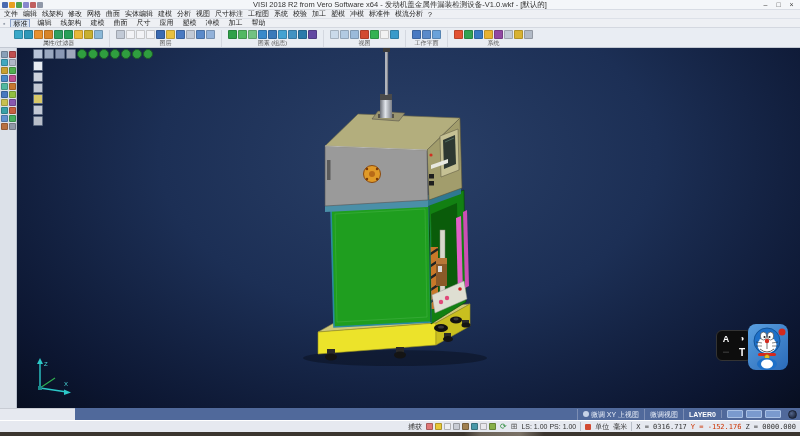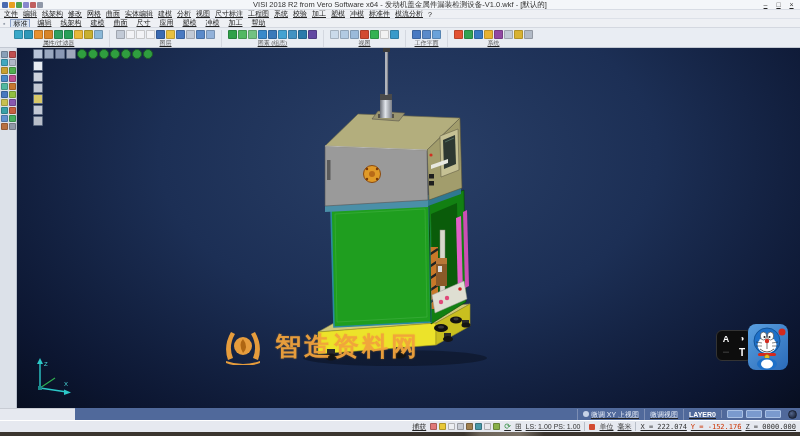--- a/index.html
+++ b/index.html
@@ -1,18 +1,18 @@
 <!DOCTYPE html>
 <html style="--titlebar_bg: #f4f6f9; --menubar_bg: #eef0f4; --toolbar_bg: #e9edf3; --sidebar_bg: #dce1e9; --status_blue: #50699b; --status_gray: #e6e9f0; --machine_green: #1f9e1f; --machine_green_dark: #128012; --machine_gray: #9a9a9a; --machine_khaki: #b3ae7d; --machine_khaki_dark: #a29d6c; --base_yellow: #ece32a; --base_yellow_dark: #c9bf1f; --teal_band: #4a8fa8; --pink: #e35fc8; --watermark_orange: #f2a33c; --coord_red: #cc3300;"><head>
 <meta charset="utf-8">
 <style>
   html,body{margin:0;padding:0;background:#555;}
   *{box-sizing:border-box;}
   .window{width:800px;height:436px;position:relative;overflow:hidden;
-    font-family:"Liberation Sans",sans-serif;background:#e9edf3;color:#222;text-decoration:underline;}
+    font-family:"Liberation Sans",sans-serif;background:#e9edf3;color:#222;}
 
   
   .titlebar{height:10px;display:flex;align-items:center;background:var(--titlebar_bg);
     border-bottom:1px solid #d8dce4;position:relative;padding:0 2px;}
   .qicons{display:flex;gap:1px;z-index:2;}
   .qicon{width:6px;height:6px;border-radius:1px;display:inline-block;}
   .title{position:absolute;left:0;right:0;text-align:center;font-size:7.5px;line-height:10px;color:#333;}
   .controls{margin-left:auto;display:flex;z-index:2;}
   .ctrl{width:13px;text-align:center;font-size:7px;line-height:9px;color:#444;cursor:default;}
 
@@ -372,30 +372,20 @@
         <line x1="9" y1="34" x2="9" y2="8" stroke="#2cc8c8" stroke-width="1.4"></line>
         <polygon points="9,4 6,10 12,10" fill="#2cc8c8"></polygon>
         <line x1="9" y1="34" x2="36" y2="38" stroke="#2cc8c8" stroke-width="1.4"></line>
         <polygon points="40,38.5 33,35.5 33,41" fill="#2cc8c8"></polygon>
         <line x1="9" y1="34" x2="24" y2="24" stroke="#30b050" stroke-width="1.2"></line>
         <rect x="7" y="32" width="4" height="4" fill="#1a8a8a"></rect>
         <text x="13" y="12" font-size="6" fill="#4ad8d8">Z</text>
         <text x="33" y="32" font-size="6" fill="#4ad8d8">X</text>
       </svg>
 
-      <div class="watermark">
-        <svg width="46" height="38" viewBox="0 0 46 38">
-          <path d="M8,33 Q3,19 11,5 L15,7 Q8,19 13,31 Z" fill="#f2a33c"></path>
-          <path d="M38,33 Q43,19 35,5 L31,7 Q38,19 33,31 Z" fill="#f2a33c"></path>
-          <circle cx="23" cy="19" r="9" fill="#f2a33c"></circle>
-          <path d="M23,12 q-5,5 0,14 q6,-6 0,-14" fill="#b86a10"></path>
-          <path d="M6,34 Q23,40 40,34 L40,36 Q23,42 6,36 Z" fill="#f2a33c"></path>
-        </svg>
-        <span class="wm-text">智造资料网</span>
-      </div>
 
       <div class="navcube">
         <span class="nc-a">A</span>
         <span class="nc-moon">◑</span>
         <span class="nc-dots">⋯</span>
         <span class="nc-t">T</span>
       </div>
 
       <div class="sticker">
         <svg width="40" height="46" viewBox="0 0 40 46">
@@ -447,19 +437,19 @@
         <span class="snap-ico" style="background: rgb(136, 176, 72);"></span>
       </span>
     <span class="s2-glyph" style="color:#2a8a3a">⟳</span>
     <span class="s2-glyph" style="color:#555">⊞</span>
     <span>LS: 1.00 PS: 1.00</span>
     <span class="s2-sep"></span>
     <span class="s2-unit-ico" style="background:#d24a32"></span>
     <span>单位</span>
     <span>毫米</span>
     <span class="s2-sep"></span>
-    <span class="coord">X = 222.074</span>
+    <span class="coord">X = 0316.717</span>
     <span class="coord y">Y = -152.176</span>
     <span class="coord">Z = 0000.000</span>
   </div>
 
   <div class="bstrip"></div>
 </div>
 
 </body></html>

